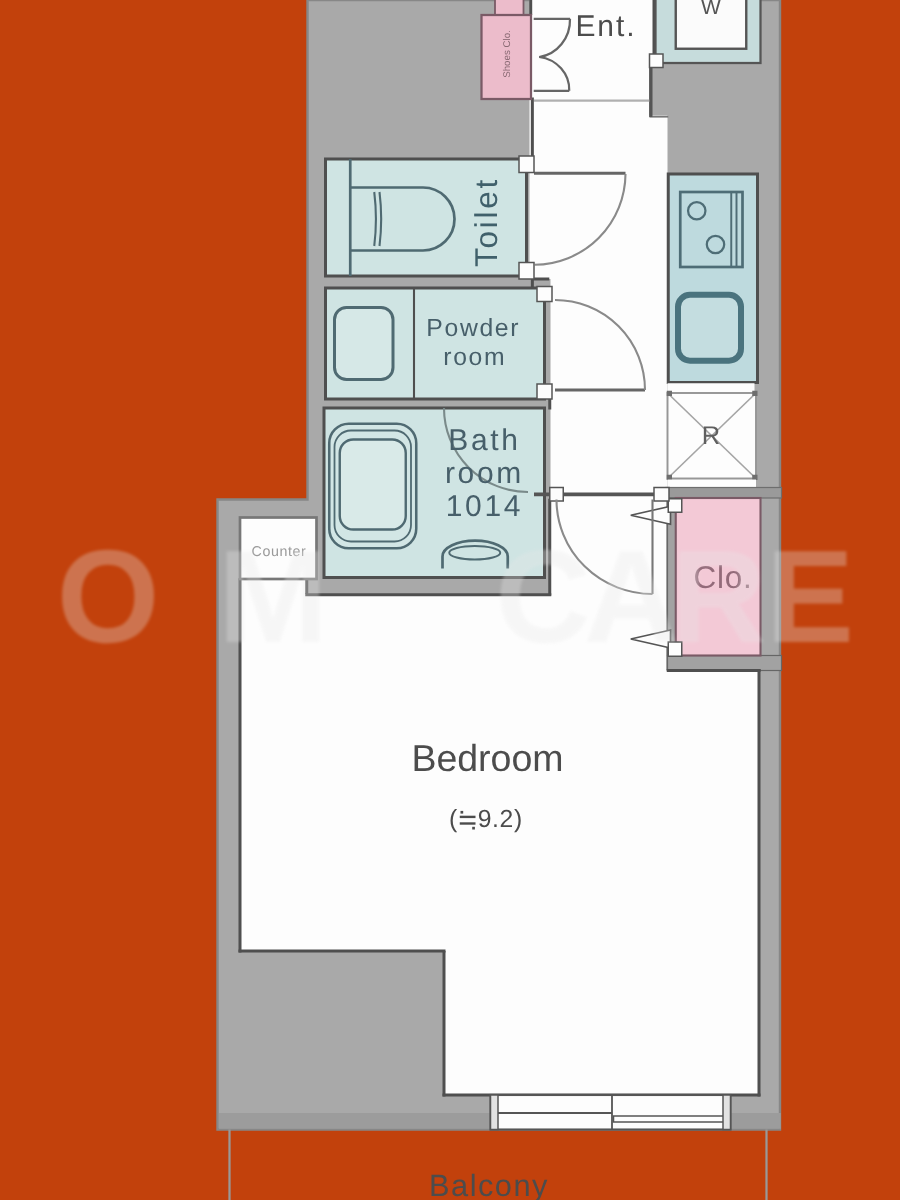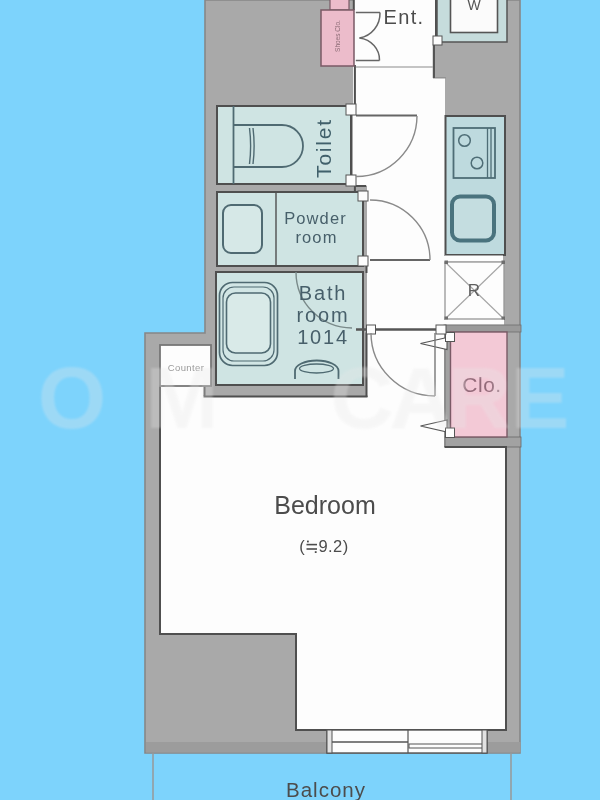--- a/index.html
+++ b/index.html
@@ -1,16 +1,16 @@
 <!DOCTYPE html>
 <html><head>
 <meta charset="utf-8">
 <style>
   html,body{margin:0;padding:0;background:#ffffff;}
-  #page{position:relative;width:600px;height:800px;background:#7dd3fc;overflow:hidden;
+  #page{position:relative;width:600px;height:800px;background:#c2410c;overflow:hidden;
         font-family:"Liberation Sans", sans-serif;}
   svg{position:absolute;left:0;top:0;}
   text{font-family:"Liberation Sans", sans-serif;}
 </style>
 </head>
 <body>
 <div id="page">
 <svg width="600" height="800" viewBox="0 0 600 800">
 
 <path d="M205,0 H520 V753 H145 V333 H205 Z" fill="#a9a9a9" stroke="#878787" stroke-width="1.6"></path>

